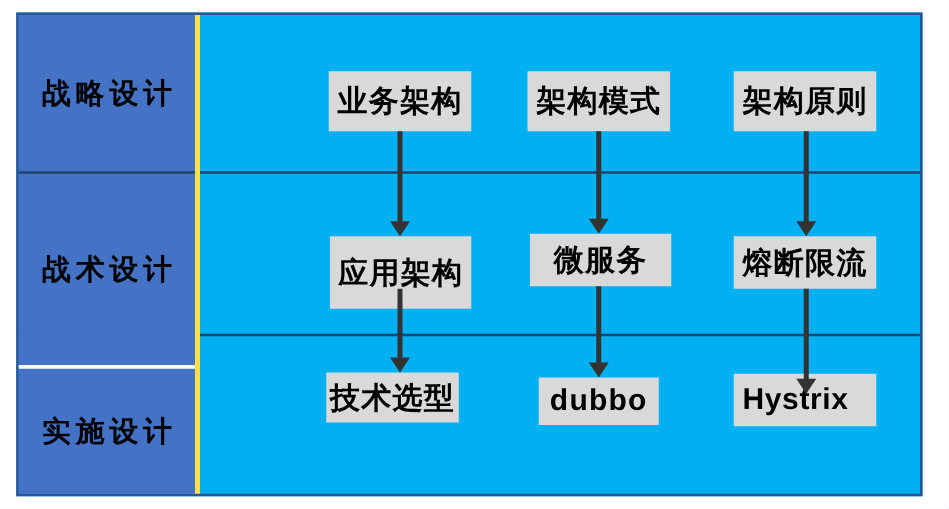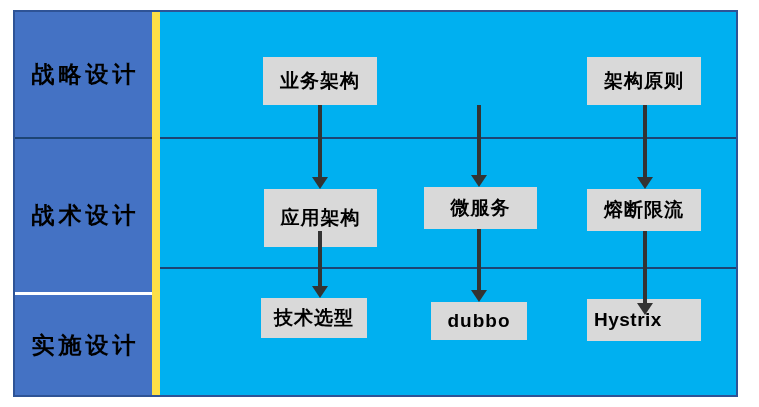--- a/index.html
+++ b/index.html
@@ -12,37 +12,37 @@
     position:absolute; left:13px; top:10px; width:725px; height:387px;
     background:#00B0F0; border:2.5px solid #2E5396; box-sizing:border-box;
   }
   
   .hdiv { position:absolute; left:0; right:0; height:2px; background:#1D4474; z-index:1; }
   .hdiv.r1 { top:125px; }
   .hdiv.r2 { top:255px; }
   
   #row-header-col {
     position:absolute; left:0; top:0; bottom:0; width:145px;
-    background:#4472C4; border-right:8px solid #fde047; box-sizing:border-box;
+    background:#4472C4; border-right:4px solid #fde047; box-sizing:border-box;
     z-index:2; display:flex; flex-direction:column;
   }
   .row-label {
     display:flex; align-items:center; justify-content:center;
     font-family:"DejaVu Serif","Liberation Serif",serif;
     font-weight:bold; font-size:23px; color:#000;
     letter-spacing:4px; padding-left:4px; box-sizing:border-box;
   }
   .row-label.one   { height:127px; border-bottom:2px solid #1D4474; }
   .row-label.two   { height:156px; border-bottom:3px solid #FFFFFF; }
   .row-label.three { flex:1; }
   
   .node {
     position:absolute; background:#D9D9D9; z-index:3;
     display:flex; align-items:center; justify-content:center;
-    font-weight:bold; font-size:19px; color:#000; letter-spacing:1px;
+    font-weight:bold; font-size:24px; color:#000; letter-spacing:1px;
     font-family:"Liberation Sans","DejaVu Sans",sans-serif;
   }
   .node.shift-left { justify-content:flex-start; padding-left:7px; box-sizing:border-box; letter-spacing:0.5px; }
   
   #n-c1r1 { left:248px; top:45px;  width:114px; height:48px; }
   #n-c2r1 { left:407px; top:45px;  width:114px; height:48px; }
   #n-c3r1 { left:572px; top:45px;  width:114px; height:48px; }
   
   #n-c1r2 { left:249px; top:177px; width:113px; height:58px; }
   #n-c2r2 { left:409px; top:175px; width:113px; height:42px; }
@@ -85,20 +85,21 @@
     <div id="row-header-col">
       <div class="row-label one">战略设计</div>
       <div class="row-label two">战术设计</div>
       <div class="row-label three">实施设计</div>
     </div>
 
     <div class="node" id="n-c1r1">业务架构</div>
     <div class="node" id="n-c1r2">应用架构</div>
     <div class="node" id="n-c1r3">技术选型</div>
 
+    <div class="node" id="n-c2r1">架构模式</div>
     <div class="node" id="n-c2r2">微服务</div>
     <div class="node" id="n-c2r3">dubbo</div>
 
     <div class="node" id="n-c3r1">架构原则</div>
     <div class="node" id="n-c3r2">熔断限流</div>
     <div class="node shift-left" id="n-c3r3">Hystrix</div>
 
     <div class="arrow" id="a-c1r1">
       <div class="line"></div>
       <div class="head"></div>

